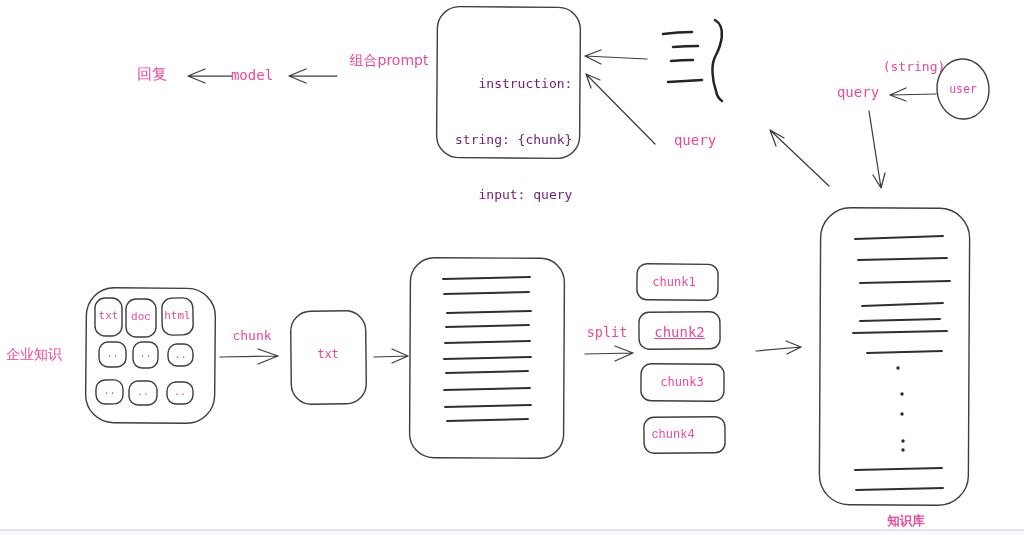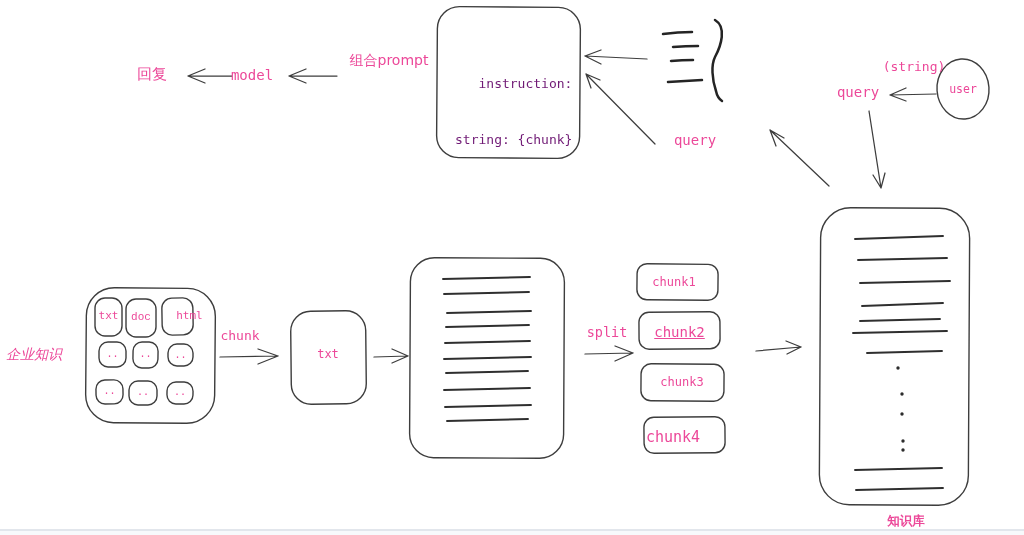--- a/index.html
+++ b/index.html
@@ -171,51 +171,52 @@
 
   <div class="t cjk" style="left:128px; top:66px;  width:48px;  font-size:15px;">回复</div>
 
   <div class="t mono" style="left:220px; top:67px;  width:64px;  font-size:14px;">model</div>
 
   <div class="t cjk" style="left:336px; top:52px;  width:106px; font-size:14px;">组合prompt</div>
 
   <div class="promptlines mono">
     <div>instruction:</div>
     <div>string: {chunk}</div>
+    <div>input: query</div>
   </div>
 
   <div class="t mono" style="left:663px; top:132px; width:64px;  font-size:14px;">query</div>
 
   <div class="t mono" style="left:880px; top:60px;  width:68px;  font-size:13px;">(string)</div>
 
   <div class="t mono" style="left:826px; top:84px;  width:64px;  font-size:14px;">query</div>
 
   <div class="t mono" style="left:937px; top:83px;  width:52px;  font-size:11.5px;">user</div>
 
-  <div class="t cjk" style="left:3px;   top:346px; width:62px;  font-size:14px;font-style:italic;">企业知识</div>
+  <div class="t cjk" style="left:3px;   top:346px; width:62px;  font-size:14px;">企业知识</div>
 
   <div class="t mono" style="left:95px;  top:310px; width:27px; font-size:11px;">txt</div>
   <div class="t mono" style="left:126px; top:311px; width:30px; font-size:11px;font-family:Liberation Mono, monospace;">doc</div>
-  <div class="t mono" style="left:162px; top:310px; width:31px; font-size:11px;padding-left:12px;">html</div>
+  <div class="t mono" style="left:162px; top:310px; width:31px; font-size:11px;">html</div>
 
   <div class="t mono" style="left:99px;  top:348px; width:27px; font-size:10px;">..</div>
   <div class="t mono" style="left:133px; top:348px; width:25px; font-size:10px;">..</div>
   <div class="t mono" style="left:168px; top:349px; width:25px; font-size:10px;">..</div>
 
   <div class="t mono" style="left:96px;  top:385px; width:27px; font-size:10px;">..</div>
   <div class="t mono" style="left:129px; top:386px; width:28px; font-size:10px;">..</div>
   <div class="t mono" style="left:167px; top:386px; width:26px; font-size:10px;">..</div>
 
-  <div class="t mono" style="left:212px; top:329px; width:56px; font-size:13px;">chunk</div>
+  <div class="t mono" style="left:224px; top:329px; width:56px; font-size:13px;">chunk</div>
 
   <div class="t mono" style="left:301px; top:348px; width:54px; font-size:12px;">txt</div>
 
   <div class="t mono" style="left:580px; top:325px; width:54px; font-size:13.5px;">split</div>
 
   <div class="t mono" style="left:637px; top:276px; width:74px; font-size:12px;">chunk1</div>
   <div class="t mono" style="left:639px; top:324px; width:81px; font-size:14px;text-decoration:underline;">chunk2</div>
   <div class="t mono" style="left:641px; top:376px; width:82px; font-size:12px;">chunk3</div>
-  <div class="t mono" style="left:644px; top:429px; width:58px; font-size:15px;">chunk4</div>
+  <div class="t mono" style="left:644px; top:429px; width:58px; font-size:12px;font-family:Liberation Mono, monospace;">chunk4</div>
 
   <div class="t cjk" style="left:876px; top:514px; width:60px; font-size:12.5px;font-weight:bold;">知识库</div>
 
   <div class="footer-strip"></div>
 </div>
 
 </body></html>

